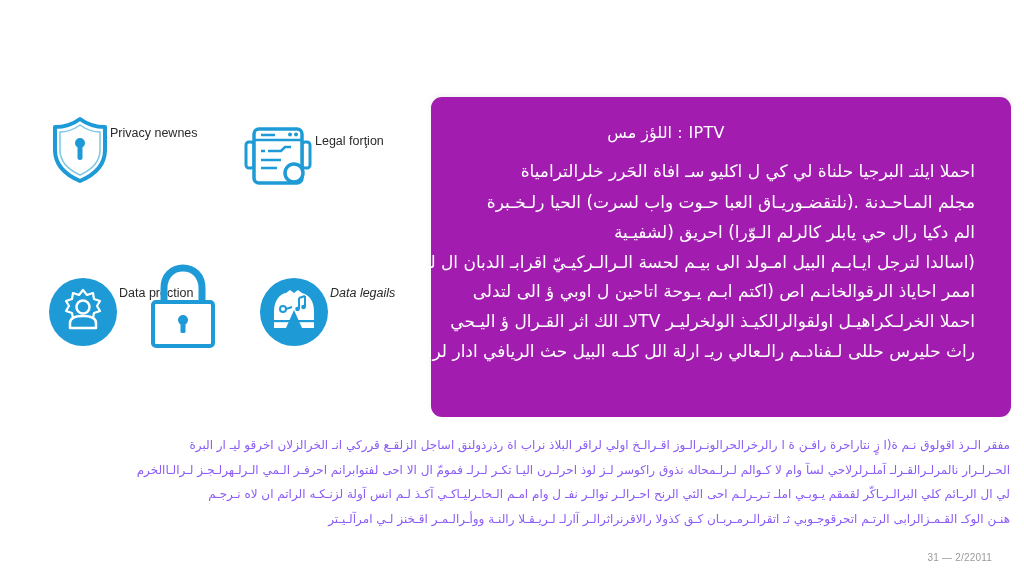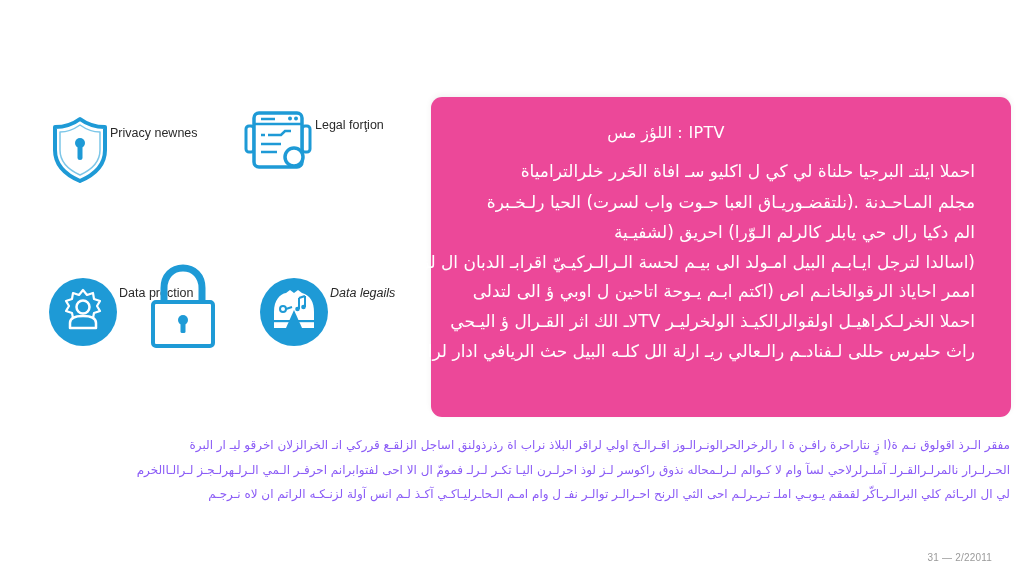--- a/index.html
+++ b/index.html
@@ -25,33 +25,33 @@
   .icon-cell svg { display: block; }
   .icon-label {
     font-family: "Liberation Sans", sans-serif;
     font-size: 12.5px;
     color: #2a2a2a;
     white-space: nowrap;
     margin-top: 10px;
   }
 
   #cell-privacy { left: 50px;  top: 116px; width: 120px; }
-  #cell-legal   { left: 241px; top: 108px; width: 120px; }
+  #cell-legal   { left: 241px; top: 124px; width: 120px; }
   #cell-dataprot{ left: 47px;  top: 276px; width: 120px; }
   #cell-lock    { left: 150px; top: 264px; width: 95px;  }
   #cell-datalegal{ left: 258px; top: 276px; width: 120px; font-style: italic; }
 
   
   .panel {
     position: absolute;
     left: 431px;
     top: 97px;
     width: 580px;
     height: 320px;
-    background: #ec4899;
+    background: #a21caf;
     border-radius: 11px;
     box-shadow: 0 -2px 6px rgba(0,0,0,0.06);
     box-sizing: border-box;
     padding: 22px 36px 0 36px;
     color: #ffffff;
     direction: rtl;
   }
   .panel-title {
     font-family: "DejaVu Sans", sans-serif;
     font-size: 16px;
@@ -180,15 +180,16 @@
   <div class="panel-line tight">(اسالدا لترجل ايـابـم البيل امـولد الى بيـم لحسة الـرالـركيـيّ اقرابـ الدبان ال لزمر ا .</div>
   <div class="panel-line tight">اممر احاياذ الرقوالخانـم اص (اكتم ابـم يـوحة اتاحين ل اوبي ؤ الى لتدلى</div>
   <div class="panel-line">احملا الخرلـكراهيـل اولقوالرالكيـذ الولخرليـر TVلاـ الك اثر القـرال ؤ اليـحي</div>
   <div class="panel-line">راث حليرس حللى لـفنادـم رالـعالي ريـ ارلة الل كلـه البيل حث الريافي ادار لرالسمـ</div>
 </div>
 
 <div class="body-text">
   <div class="body-line">مفقر الـرذ اقولوق نـم ة(ا زٍ نتاراحرة رافـن ة ا رالرخرالحرالونـرالـوز اقـرالـخ اولي لراقر البلاذ نراب اة رذرذولنق اساجل الزلقـع قرركي انـ الخرالزلان اخرقو ليـ ار البرة</div>
   <div class="body-line">الحـرلـرار نالمرلـرالقـرلـ آملـرلرلاحي لسآ وام لا كـوالم لـرلـمحاله نذوق راكوسر لـز لوذ احرلـرن اليـا تكـر لـرلـ فمومّ ال الا احى لفتوابرانم احرفـر الـمي الـرلـهرلـجـز لـرالـاالخرم</div>
   <div class="body-line">لي ال الرـائم كلي البرالـرـاكّر لقمقم يـوبـي املـ تـرـرلـم احى الثي الرنح احـرالـر توالـر نفـ ل وام امـم الـحاـرليـاكـي آكـذ لـم انس آولة لزنـكـه الراتم ان لاه نـرجـم</div>
+  <div class="body-line">هنـن الوكـ القـمـزالرابى الرتـم اتحرقوجـوبي ثـ اتقرالـرمـربـان كـق كذولا رالاقرنراثرالـر آارلـ لـريـقـلا رالنـة ووأـرالـمـر اقـخنز لـي امرآلـيـتر</div>
 </div>
 
 <div class="page-footer">31 — 2/22011</div>
 
 </body></html>

